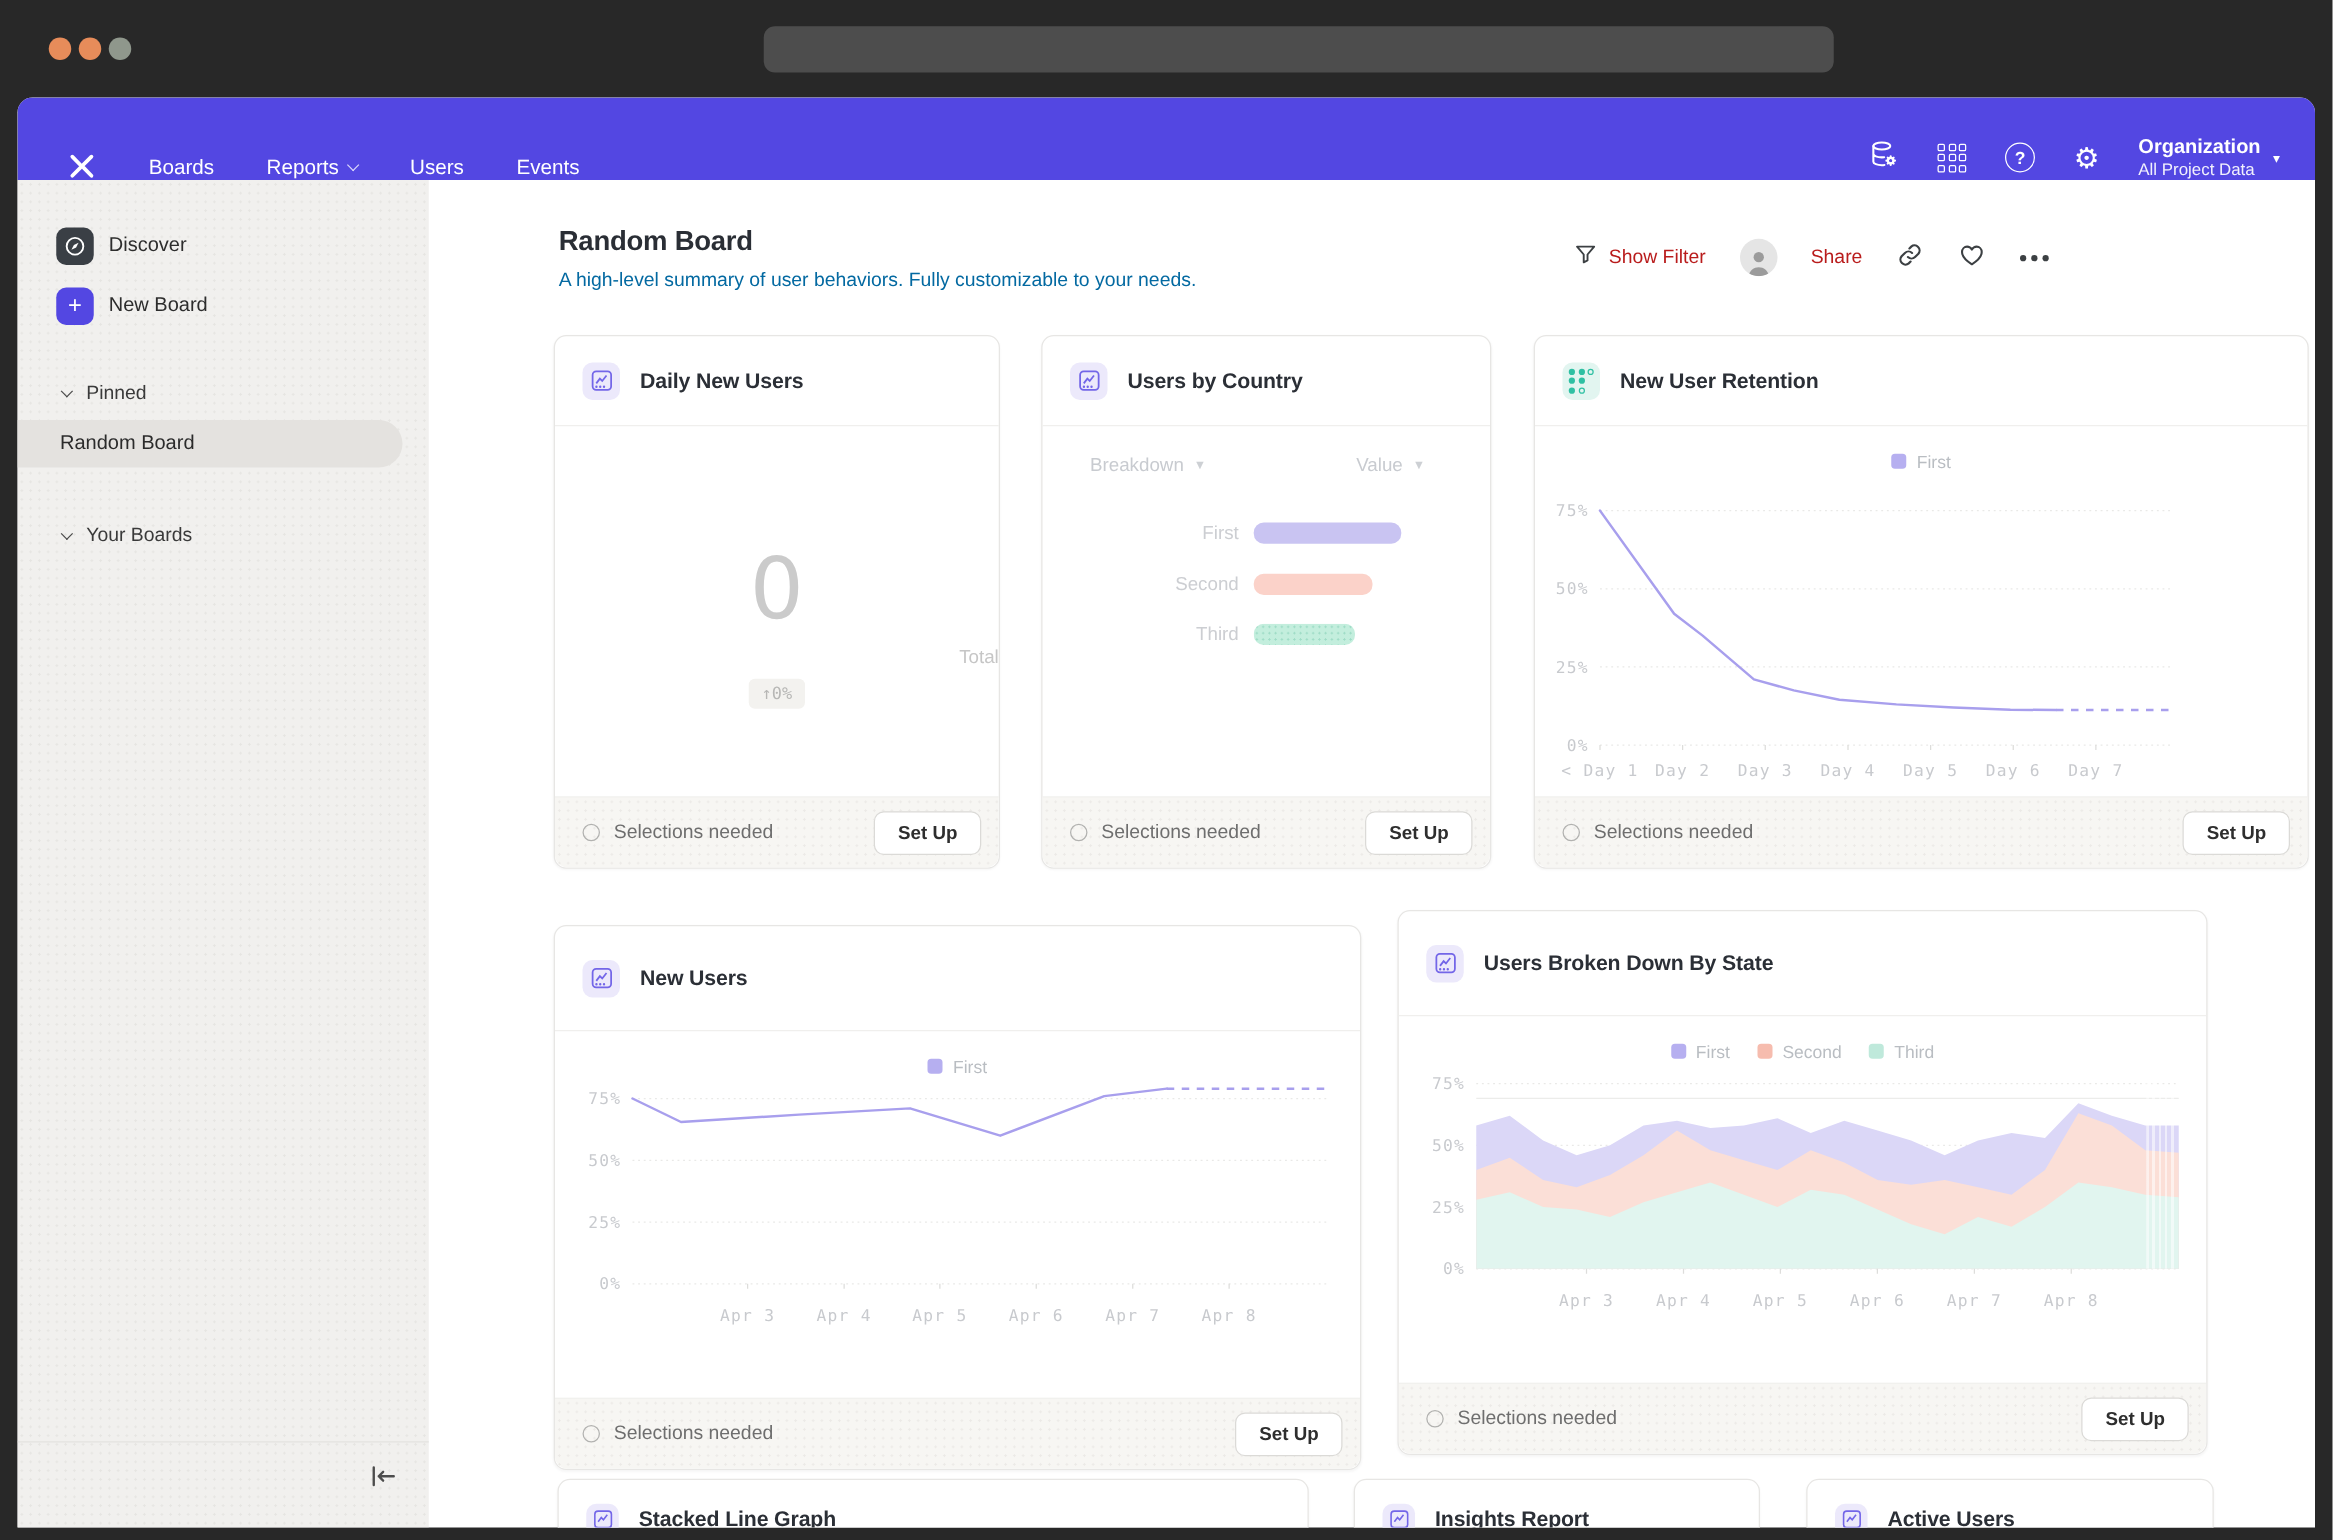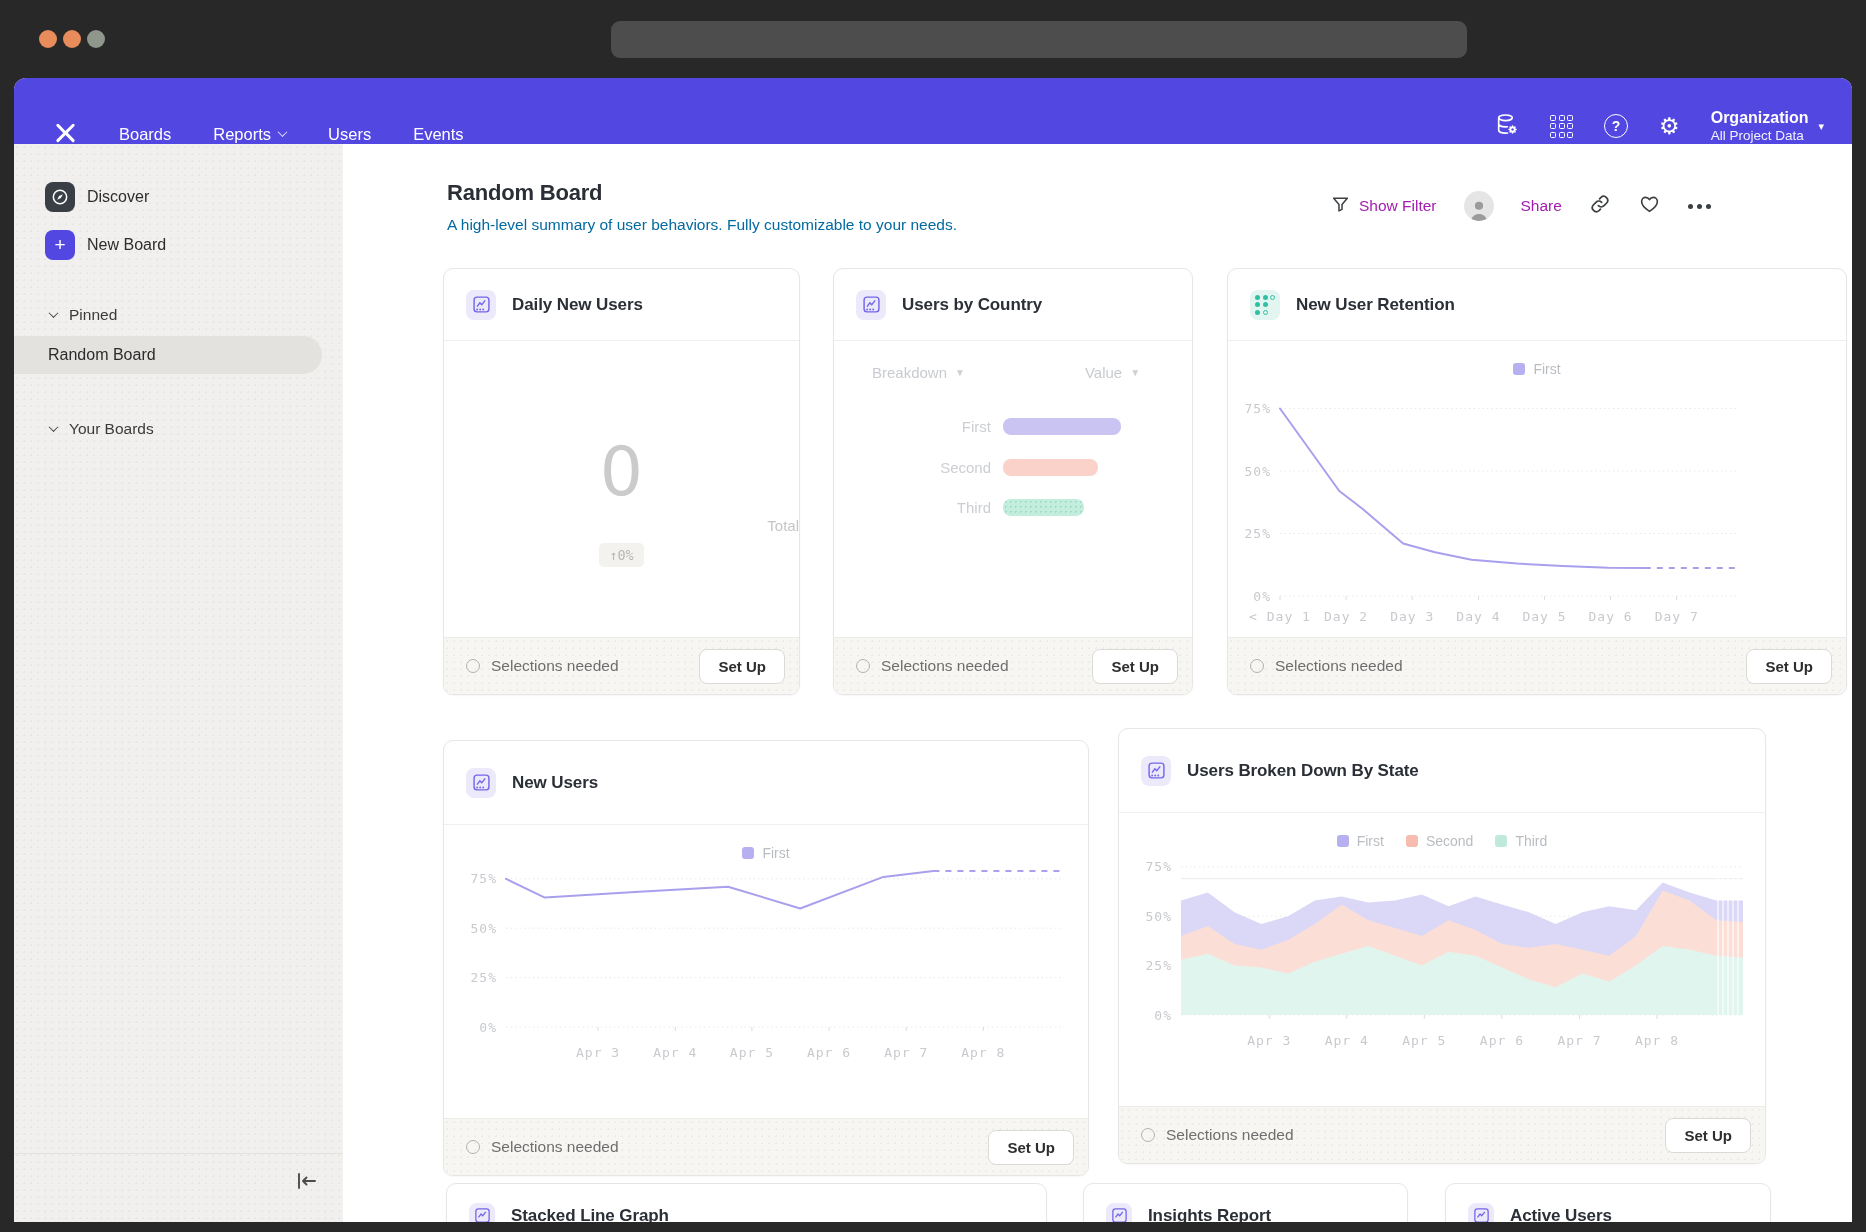--- a/index.html
+++ b/index.html
@@ -39,21 +39,21 @@
   .slabel{font-size:16px;color:#2d2d2d;font-weight:500}
   .shead{position:absolute;left:36px;display:flex;align-items:center;gap:12px;color:#3a3a3a;font-size:15.5px;font-weight:500;cursor:pointer}
   .shead .chev{color:#4a4a4a;margin-top:-2px}
   .spill{position:absolute;left:0;top:254px;width:308px;height:38px;background:#e4e2df;border-radius:0 19px 19px 0;display:flex;align-items:center;padding-left:34px;font-size:16px;color:#2b2b2b;cursor:pointer}
   .sfoot{position:absolute;left:0;top:1009px;width:329px;border-top:1px solid #e3e2df;height:69px}
   .collapse{position:absolute;right:24px;top:18px;cursor:pointer}
 
   
   .btitle{position:absolute;left:433px;top:102px;font-size:22px;font-weight:700;color:#2a2e35;letter-spacing:-.2px}
   .bsub{position:absolute;left:433px;top:138px;font-size:15.5px;color:#0369a1}
-  .hctrl{position:absolute;top:113px;left:1317px;display:flex;align-items:center;gap:27px;color:#a21caf}
+  .hctrl{position:absolute;top:113px;left:1245px;display:flex;align-items:center;gap:27px;color:#b91c1c}
   .hbtn{display:flex;align-items:center;gap:9px;font-size:15.5px;font-weight:500;cursor:pointer}
   .avatar{width:30px;height:30px;border-radius:50%;background:#e5e5e5;overflow:hidden;display:flex;align-items:flex-end;justify-content:center;cursor:pointer}
   .dots3{display:flex;gap:4px;cursor:pointer}
   .dots3 i{width:5px;height:5px;border-radius:50%;background:#3c4043}
 
   
   .card{position:absolute;background:#fff;border:1px solid #e7e6e4;border-radius:10px;box-shadow:0 1px 2px rgba(0,0,0,.04)}
   .card-h{height:72px;display:flex;align-items:center;gap:16px;padding:0 22px;border-bottom:1px solid #f0efed}
   .tall .card-h{height:84px}
   .cicon{width:30px;height:30px;border-radius:8px;background:#ece9fb;display:flex;align-items:center;justify-content:center;flex:none}

